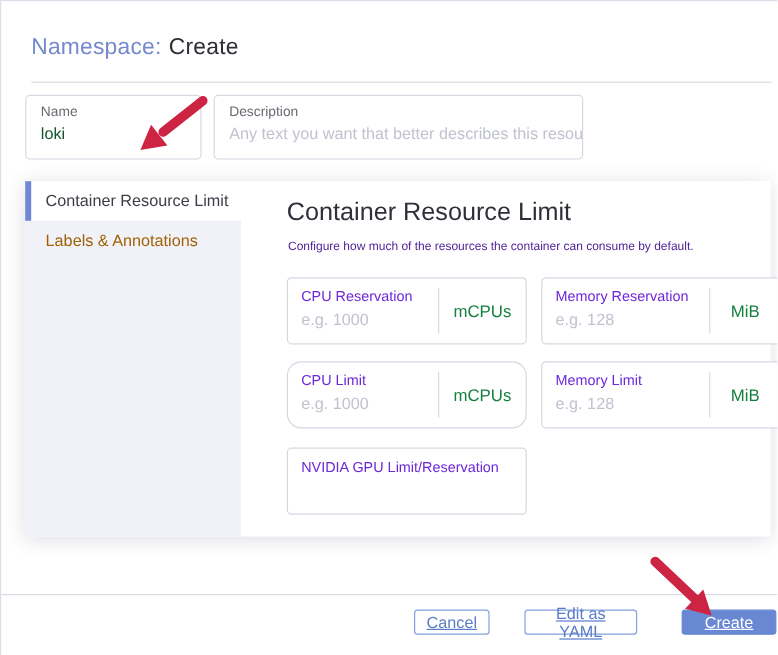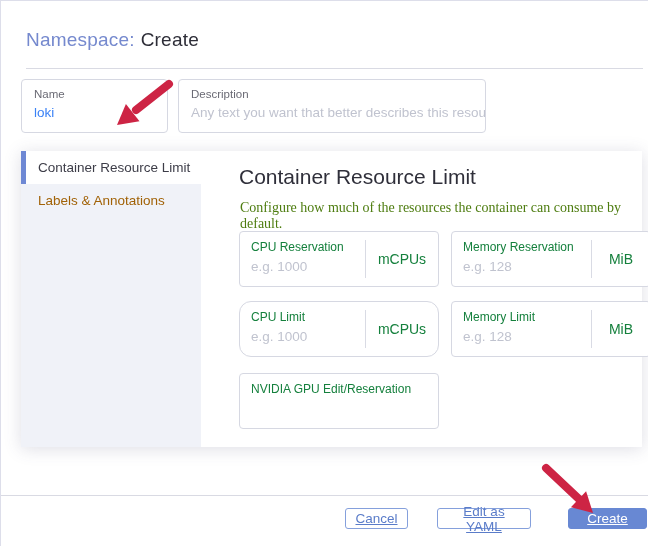--- a/index.html
+++ b/index.html
@@ -16,44 +16,44 @@
   .hr{position:absolute;height:1px;background:#d9dae3;}
   .header-hr{left:25px;top:67px;width:617px;}
   
   .fieldbox{
     position:absolute;box-sizing:border-box;background:#fff;
     border:1px solid #d6d8e2;border-radius:4px;padding:8px 0 0 12px;overflow:hidden;
   }
   .fieldbox .flabel{font-size:11.5px;color:#6a6a74;display:block;margin-bottom:3px;white-space:nowrap;}
   .fieldbox input{
     border:none;outline:none;background:transparent;padding:0;margin:0;
-    font-family:"Liberation Sans", sans-serif;font-size:13.5px;color:#3b82f6;width:100%;
+    font-family:"Liberation Sans", sans-serif;font-size:13.5px;color:#14532d;width:100%;
   }
   .fieldbox input::placeholder{color:#c0c3cf;opacity:1;}
   .name-box{left:20px;top:78px;width:147px;height:54px;}
   .desc-box{left:177px;top:78px;width:308px;height:54px;}
   
   .card{
     position:absolute;left:20px;top:150px;width:621px;height:296px;background:#fff;
     box-shadow:0 2px 16px rgba(70,70,110,0.18);
   }
   .sidebar{position:absolute;left:0;top:0;bottom:0;width:180px;background:#f0f2f8;}
   .tab{position:relative;height:33px;line-height:33px;font-size:13.5px;padding-left:17px;cursor:pointer;white-space:nowrap;}
   .tab.active{background:#fff;color:#3d3d48;}
   .tab.active .tabbar{position:absolute;left:0;top:0;bottom:0;width:5px;background:#6e88d4;}
   .tab.inactive{color:#a16207;}
   .main{position:absolute;left:180px;right:0;top:0;bottom:0;background:#fff;}
   .panel-title{position:absolute;left:38px;top:14px;font-size:21px;color:#2f2f3a;}
-  .panel-sub{position:absolute;left:39px;top:49px;font-size:14px;color:#4d7c0f;font-family:Liberation Serif, serif;}
+  .panel-sub{position:absolute;left:39px;top:49px;font-size:10px;color:#4c1d95;}
   
   .rlbox{
     position:absolute;box-sizing:border-box;width:200px;height:56px;background:#fff;
     border:1px solid #d6d8e2;border-radius:4px;
   }
-  .rlbox .flabel{position:absolute;left:11px;top:8px;font-size:12px;color:#15803d;white-space:nowrap;z-index:2;}
+  .rlbox .flabel{position:absolute;left:11px;top:8px;font-size:12px;color:#6d28d9;white-space:nowrap;z-index:2;}
   .rlbox input{
     position:absolute;left:11px;top:27px;width:110px;border:none;outline:none;background:transparent;
     font-family:"Liberation Sans", sans-serif;font-size:13.5px;color:#2c2c37;padding:0;
   }
   .rlbox input::placeholder{color:#c0c3cf;opacity:1;}
   .unit{
     position:absolute;right:0;top:8px;bottom:8px;border-left:1px solid #d9dbe4;
     display:flex;align-items:center;justify-content:center;
     font-size:14px;color:#15803d;z-index:1;
   }
@@ -133,21 +133,21 @@
         <div class="unit w-mcpu">mCPUs</div>
       </div>
 
       <div class="rlbox pos-r2c2">
         <span class="flabel">Memory Limit</span>
         <input type="text" placeholder="e.g. 128" style="">
         <div class="unit w-mib">MiB</div>
       </div>
 
       <div class="rlbox pos-r3c1">
-        <span class="flabel">NVIDIA GPU Edit/Reservation</span>
+        <span class="flabel">NVIDIA GPU Limit/Reservation</span>
       </div>
     </div>
   </div>
 
   <div class="hr footer-hr"></div>
   <button class="btn btn-outline btn-cancel">Cancel</button>
   <button class="btn btn-outline btn-yaml">Edit as YAML</button>
   <button class="btn btn-primary btn-create">Create</button>
 
   <svg class="arrow-svg arrow1" width="85" height="62" viewBox="0 0 85 62">

